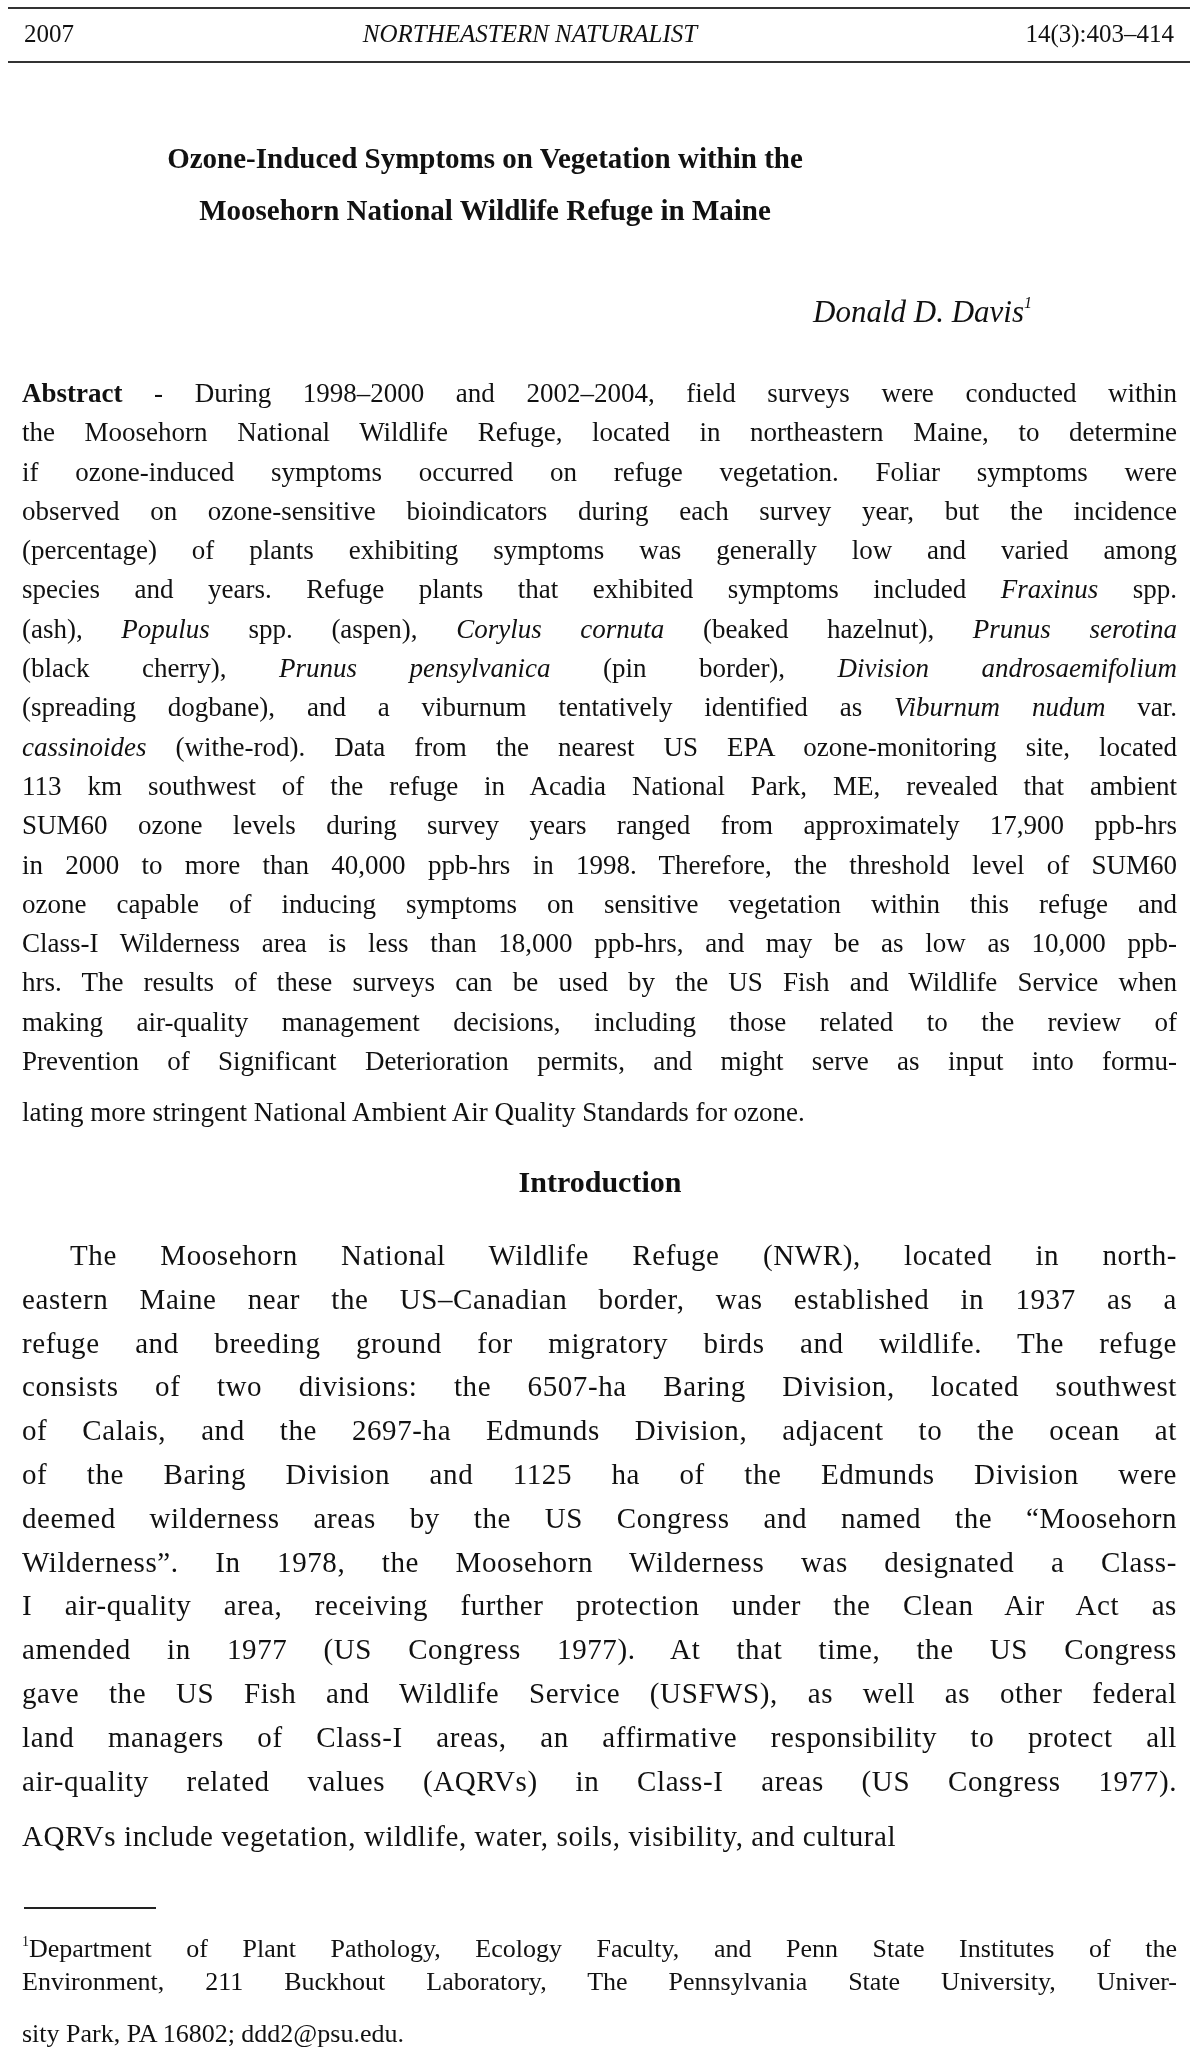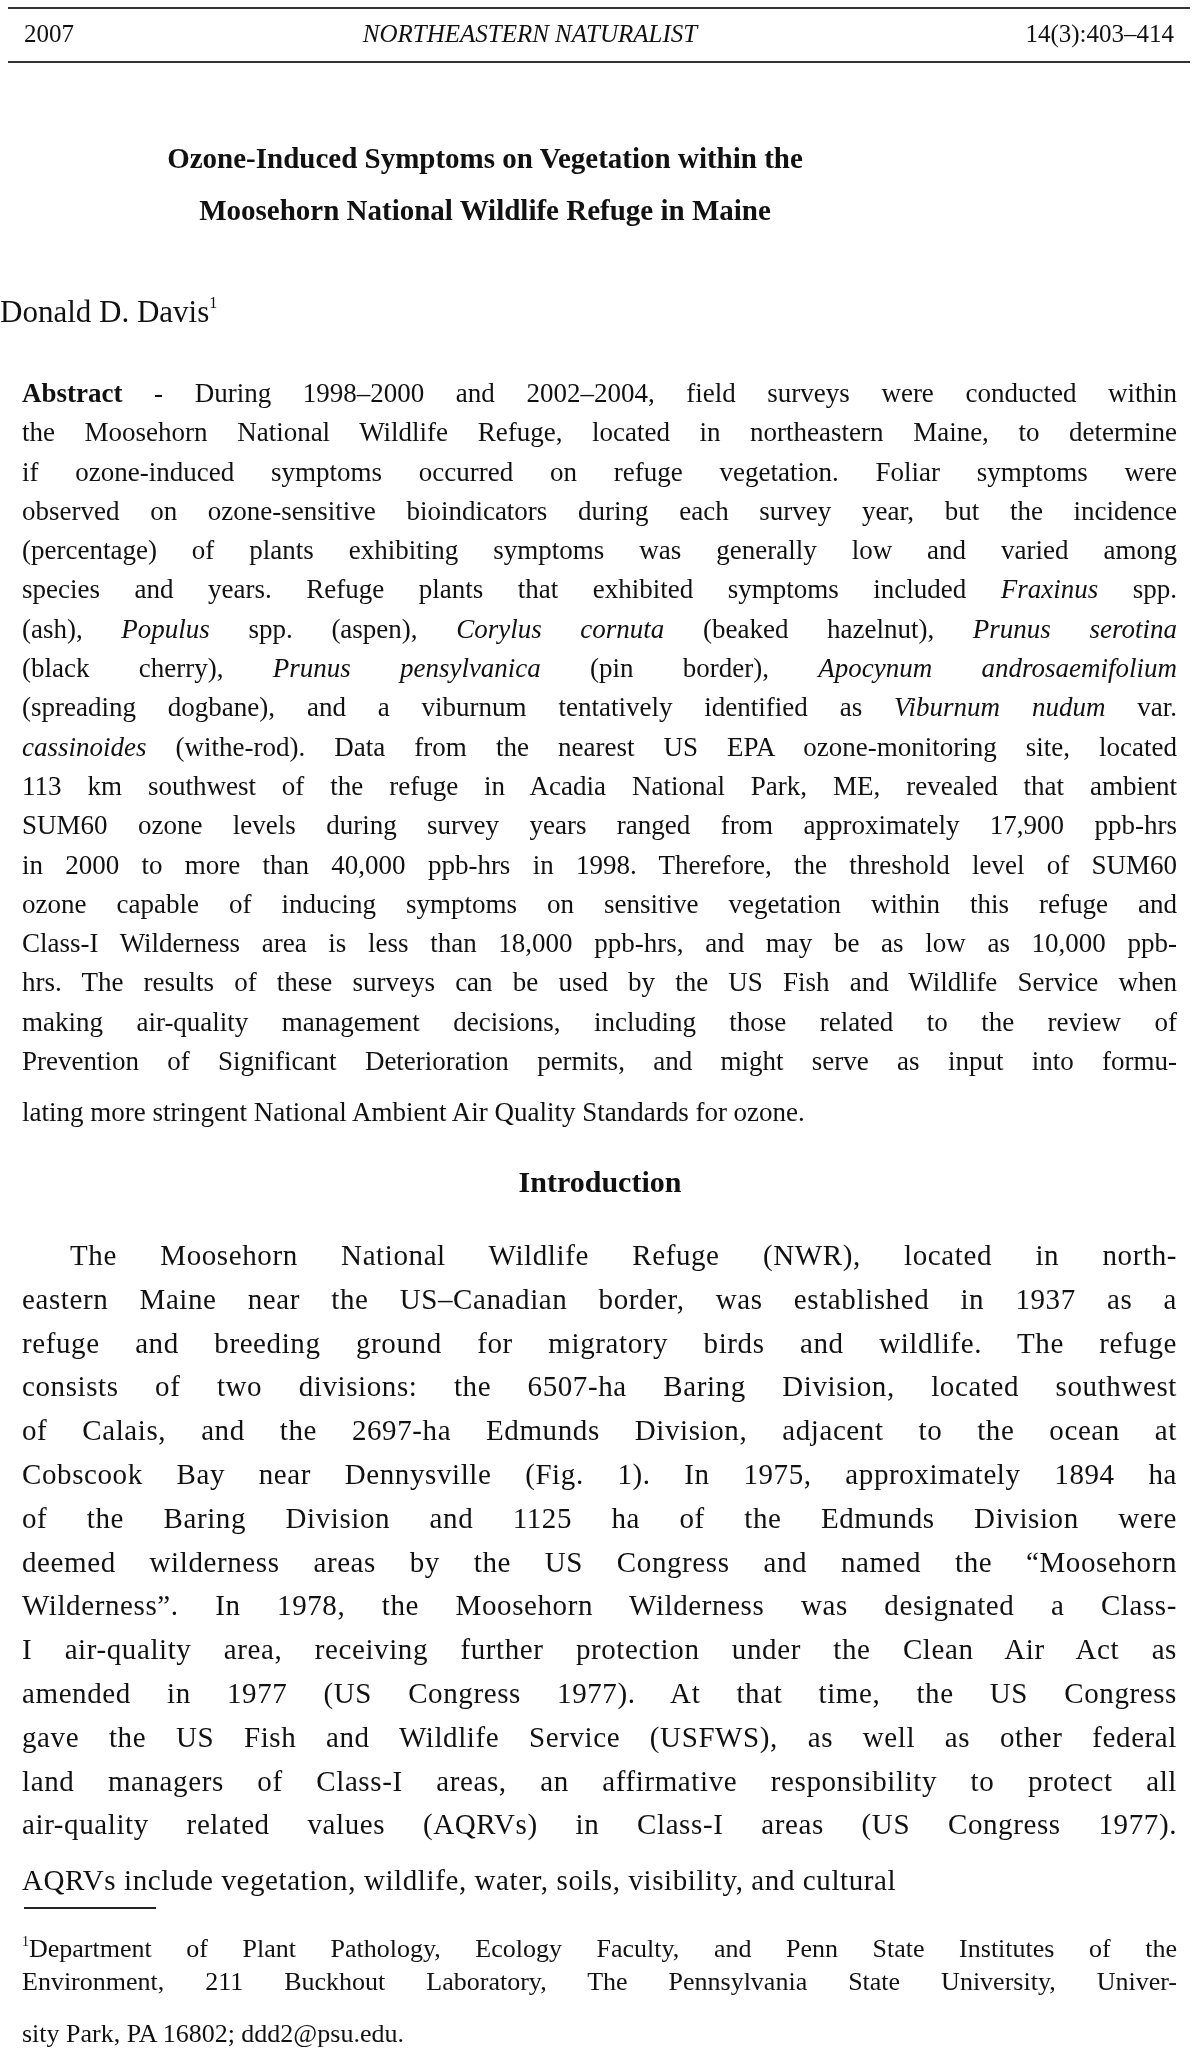--- a/index.html
+++ b/index.html
@@ -7,22 +7,22 @@
          font-family: "Liberation Serif", "DejaVu Serif", serif; color: #111; }
   .rule { position: absolute; left: 8px; width: 1182px; height: 2px; background: #333; }
   .rule.top { top: 7px; }
   .rule.bottom { top: 61px; }
   .hdr { position: absolute; top: 18px; font-size: 25px; line-height: 32px; }
   .hdr.left { left: 24px; }
   .hdr.center { left: 0; width: 1060px; text-align: center; font-style: italic; }
   .hdr.right { right: 26px; }
   .title { position: absolute; top: 132px; left: 0; width: 970px; text-align: center;
            font-weight: bold; font-size: 29px; line-height: 52px; }
-  .author { position: absolute; top: 283px; left: 0; width: 1032px; text-align: left;
-            font-size: 31px; line-height: 40px; }
+  .author { position: absolute; top: 283px; left: 0; width: 1032px; text-align: right;
+            font-size: 31px; line-height: 40px; font-style: italic; }
   .author sup { font-size: 16px; vertical-align: 14px; }
   .block { position: absolute; left: 22px; width: 1155px; font-size: 27px; }
   .line { display: block; text-align: justify; text-align-last: justify; white-space: nowrap; height: 39.3px; line-height: 39.3px; }
   .line.last { text-align-last: left; margin-top: 12px; }
   .abstract { top: 374px; }
   .intro .line { height: 43.8px; line-height: 43.8px; font-size: 29px; letter-spacing: 0.6px; }
   .intro { top: 1234px; }
   .intro .indent { padding-left: 48px; }
   .section-heading { position: absolute; top: 1162px; left: 0; width: 1200px; text-align: center;
                      font-weight: bold; font-size: 30px; line-height: 40px; }
@@ -52,21 +52,21 @@
 </div>
 
 <div class="block abstract" id="abstract-block">
     <span class="line"><b>Abstract</b><span> - During 1998–2000 and 2002–2004, field surveys were conducted within</span></span>
     <span class="line"><span>the Moosehorn National Wildlife Refuge, located in northeastern Maine, to determine</span></span>
     <span class="line"><span>if ozone-induced symptoms occurred on refuge vegetation. Foliar symptoms were</span></span>
     <span class="line"><span>observed on ozone-sensitive bioindicators during each survey year, but the incidence</span></span>
     <span class="line"><span>(percentage) of plants exhibiting symptoms was generally low and varied among</span></span>
     <span class="line"><span>species and years. Refuge plants that exhibited symptoms included </span><i>Fraxinus</i><span> spp.</span></span>
     <span class="line"><span>(ash), </span><i>Populus</i><span> spp. (aspen), </span><i>Corylus cornuta</i><span> (beaked hazelnut), </span><i>Prunus serotina</i></span>
-    <span class="line"><span>(black cherry), </span><i>Prunus pensylvanica</i><span> (pin border), </span><i>Apocynum androsaemifolium</i></span>
+    <span class="line"><span>(black cherry), </span><i>Prunus pensylvanica</i><span> (pin border), </span><i>Division androsaemifolium</i></span>
     <span class="line"><span>(spreading dogbane), and a viburnum tentatively identified as </span><i>Viburnum nudum</i><span> var.</span></span>
     <span class="line"><i>cassinoides</i><span> (withe-rod). Data from the nearest US EPA ozone-monitoring site, located</span></span>
     <span class="line"><span>113 km southwest of the refuge in Acadia National Park, ME, revealed that ambient</span></span>
     <span class="line"><span>SUM60 ozone levels during survey years ranged from approximately 17,900 ppb-hrs</span></span>
     <span class="line"><span>in 2000 to more than 40,000 ppb-hrs in 1998. Therefore, the threshold level of SUM60</span></span>
     <span class="line"><span>ozone capable of inducing symptoms on sensitive vegetation within this refuge and</span></span>
     <span class="line"><span>Class-I Wilderness area is less than 18,000 ppb-hrs, and may be as low as 10,000 ppb-</span></span>
     <span class="line"><span>hrs. The results of these surveys can be used by the US Fish and Wildlife Service when</span></span>
     <span class="line"><span>making air-quality management decisions, including those related to the review of</span></span>
     <span class="line"><span>Prevention of Significant Deterioration permits, and might serve as input into formu-</span></span>
@@ -74,21 +74,20 @@
   </div>
 
 <div class="section-heading">Introduction</div>
 
 <div class="block intro" id="intro-block">
     <span class="line indent"><span>The Moosehorn National Wildlife Refuge (NWR), located in north-</span></span>
     <span class="line"><span>eastern Maine near the US–Canadian border, was established in 1937 as a</span></span>
     <span class="line"><span>refuge and breeding ground for migratory birds and wildlife. The refuge</span></span>
     <span class="line"><span>consists of two divisions: the 6507-ha Baring Division, located southwest</span></span>
     <span class="line"><span>of Calais, and the 2697-ha Edmunds Division, adjacent to the ocean at</span></span>
-    <span class="line"><span>Cobscook Bay near Dennysville (Fig. 1). In 1975, approximately 1894 ha</span></span>
     <span class="line"><span>of the Baring Division and 1125 ha of the Edmunds Division were</span></span>
     <span class="line"><span>deemed wilderness areas by the US Congress and named the “Moosehorn</span></span>
     <span class="line"><span>Wilderness”. In 1978, the Moosehorn Wilderness was designated a Class-</span></span>
     <span class="line"><span>I air-quality area, receiving further protection under the Clean Air Act as</span></span>
     <span class="line"><span>amended in 1977 (US Congress 1977). At that time, the US Congress</span></span>
     <span class="line"><span>gave the US Fish and Wildlife Service (USFWS), as well as other federal</span></span>
     <span class="line"><span>land managers of Class-I areas, an affirmative responsibility to protect all</span></span>
     <span class="line"><span>air-quality related values (AQRVs) in Class-I areas (US Congress 1977).</span></span>
     <span class="line last"><span>AQRVs include vegetation, wildlife, water, soils, visibility, and cultural</span></span>
   </div>

